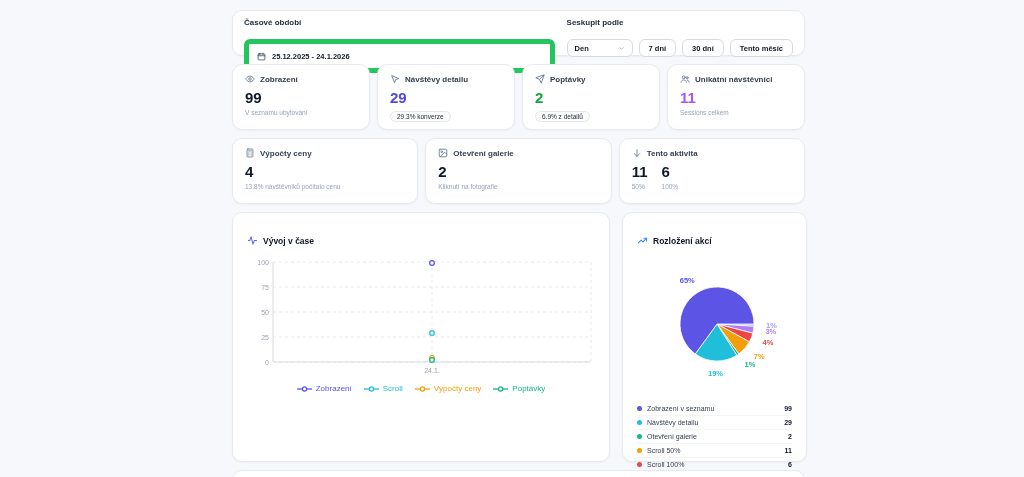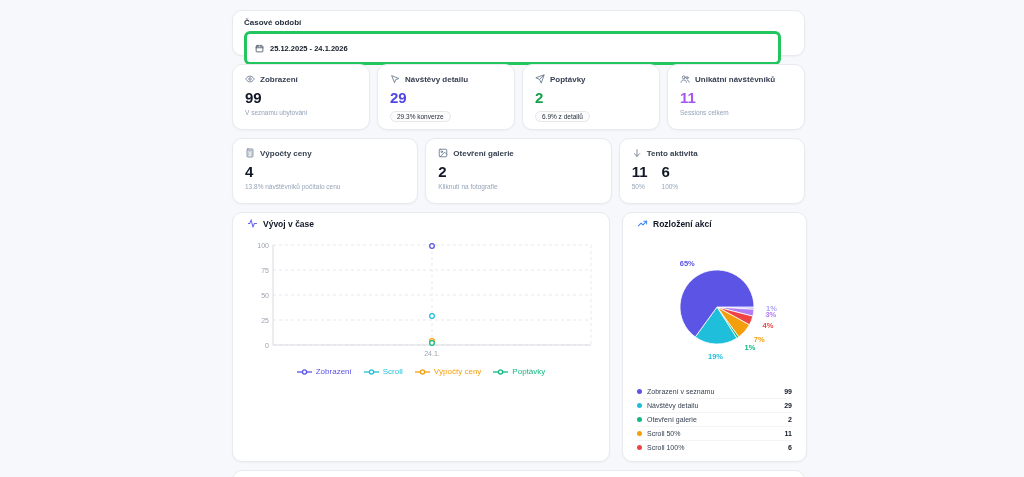--- a/index.html
+++ b/index.html
@@ -4,43 +4,43 @@
 <style>
   * { margin:0; padding:0; box-sizing:border-box; }
   html,body { width:1024px; height:477px; overflow:hidden; }
   body { font-family:"Liberation Sans","DejaVu Sans",sans-serif; background:#f7f8fb; color:#111827; }
   .page { position:relative; width:1024px; height:477px; }
   .content { position:absolute; left:232px; top:10px; width:573px; }
   .card { background:#fff; border:1px solid #e8eaef; border-radius:10px; box-shadow:0 1px 2px rgba(16,24,40,.04); }
 
   
   .filter-card { height:46px; display:flex; justify-content:space-between; padding:7px 11px 8px; margin-bottom:8px; }
-  .filter-label { font-size:8px; font-weight:700; color:#1f2937; margin-bottom:4px; }
+  .filter-label { font-size:8px; font-weight:700; color:#1f2937; margin-bottom:12px; }
   .filter-left { flex:1; margin-right:12px; }
-  .date-input { height:34px; border:3px solid #22c55e; border-radius:6px; display:flex; align-items:center; gap:6px; padding:0 8px; font-size:7.5px; font-weight:700; color:#111827; background:#fff; cursor:pointer;text-align:center; }
+  .date-input { height:34px; border:5px solid #22c55e; border-radius:6px; display:flex; align-items:center; gap:6px; padding:0 8px; font-size:7.5px; font-weight:700; color:#111827; background:#fff; cursor:pointer;text-align:center; }
   .filter-controls { display:flex; gap:6px; }
   .select { width:66px; height:18px; border:1px solid #d7dade; border-radius:6px; display:flex; align-items:center; justify-content:space-between; padding:0 7px; font-size:7.5px; font-weight:700; background:#fff; cursor:pointer; }
   .select .chev { color:#9ca3af; }
   .qbtn { height:18px; border:1px solid #d7dade; border-radius:6px; background:#fff; padding:0 9px; font-size:7.5px; font-weight:700; color:#111827; font-family:inherit; cursor:pointer; white-space:nowrap; }
 
   
   .stats-row { display:flex; gap:7px; margin-bottom:8px; }
   .stat-card { flex:1; height:66px; padding:9px 12px; }
   .stat-head { display:flex; align-items:center; gap:5px; color:#64748b; }
   .stat-label { font-size:8px; font-weight:700; color:#374151; }
   .stat-value { font-size:15px; font-weight:700; margin-top:6px; line-height:1; }
   .stat-sub { font-size:6.5px; color:#94a3b8; margin-top:4px; }
   .badge { display:inline-block; margin-top:4px; font-size:6.5px; color:#1f2937; border:1px solid #e5e7eb; background:#fcfcfd; border-radius:8px; padding:1px 6px; }
   .dual { display:flex; gap:14px; margin-top:6px; }
   .dual-col .stat-value { margin-top:0; }
   .icon { display:inline-flex; }
 
   
   .charts-row { display:flex; gap:12px; margin-bottom:8px; }
-  .chart-card { height:250px; padding:5px 14px; }
+  .chart-card { height:250px; padding:22px 14px; }
   .line-card { width:378px; }
   .pie-card { width:212px; }
   .chart-head { display:flex; align-items:center; gap:5px; }
   .chart-title { font-size:8.5px; font-weight:700; color:#111827; }
   .line-svg { margin-top:6px; }
   .line-legend { display:flex; justify-content:center; gap:12px; margin-top:4px; }
   .line-legend .li { display:flex; align-items:center; gap:4px; font-size:8px; cursor:pointer; }
   .pie-legend { margin-top:2px; }
   .pie-legend .row { display:flex; align-items:center; gap:5px; padding:3px 0; border-bottom:1px solid #f3f4f6; }
   .pie-legend .row:last-child { border-bottom:none; }
@@ -62,20 +62,36 @@
         <div class="date-input">
           <span class="icon">
             <svg width="9" height="9" viewBox="0 0 24 24" fill="none" stroke="#374151" stroke-width="2" stroke-linecap="round">
                 <rect x="3" y="5" width="18" height="16" rx="2"></rect>
                 <path d="M8 3v4M16 3v4M3 10h18"></path>
               </svg>
           </span>
           <span>25.12.2025 - 24.1.2026</span>
         </div>
       </div>
+      <div class="filter-right">
+        <div class="filter-label">Seskupit podle</div>
+        <div class="filter-controls">
+          <div class="select">
+            <span>Den</span>
+            <span class="chev icon">
+              <svg width="7" height="7" viewBox="0 0 24 24" fill="none" stroke="currentColor" stroke-width="2.5" stroke-linecap="round">
+                  <path d="M6 9l6 6 6-6"></path>
+                </svg>
+            </span>
+          </div>
+          <button class="qbtn">7 dní</button>
+          <button class="qbtn">30 dní</button>
+          <button class="qbtn">Tento měsíc</button>
+        </div>
+      </div>
     </section>
 
     <section class="stats-row">
       <div class="card stat-card">
         <div class="stat-head">
           <span class="icon">
             <svg width="10" height="10" viewBox="0 0 24 24" fill="none" stroke="#64748b" stroke-width="2">
                 <path d="M2 12s3.5-7 10-7 10 7 10 7-3.5 7-10 7-10-7-10-7z"></path>
                 <circle cx="12" cy="12" r="3"></circle>
               </svg>
@@ -115,21 +131,21 @@
       <div class="card stat-card">
         <div class="stat-head">
           <span class="icon">
             <svg width="10" height="10" viewBox="0 0 24 24" fill="none" stroke="#64748b" stroke-width="2" stroke-linecap="round">
                 <circle cx="9" cy="8" r="3.5"></circle>
                 <path d="M2.5 20c0-3.5 3-5.5 6.5-5.5s6.5 2 6.5 5.5"></path>
                 <circle cx="17" cy="9" r="2.7"></circle>
                 <path d="M17.5 14.6c2.5.4 4.3 2.1 4.3 4.9"></path>
               </svg>
           </span>
-          <span class="stat-label">Unikátní návštěvníků</span>
+          <span class="stat-label">Unikátní návštěvníci</span>
         </div>
         <div class="stat-value" style="color: rgb(168, 85, 247);">11</div>
         <div class="stat-sub">Sessions celkem</div>
       </div>
     </section>
 
     <section class="stats-row">
       <div class="card stat-card">
         <div class="stat-head">
           <span class="icon">

